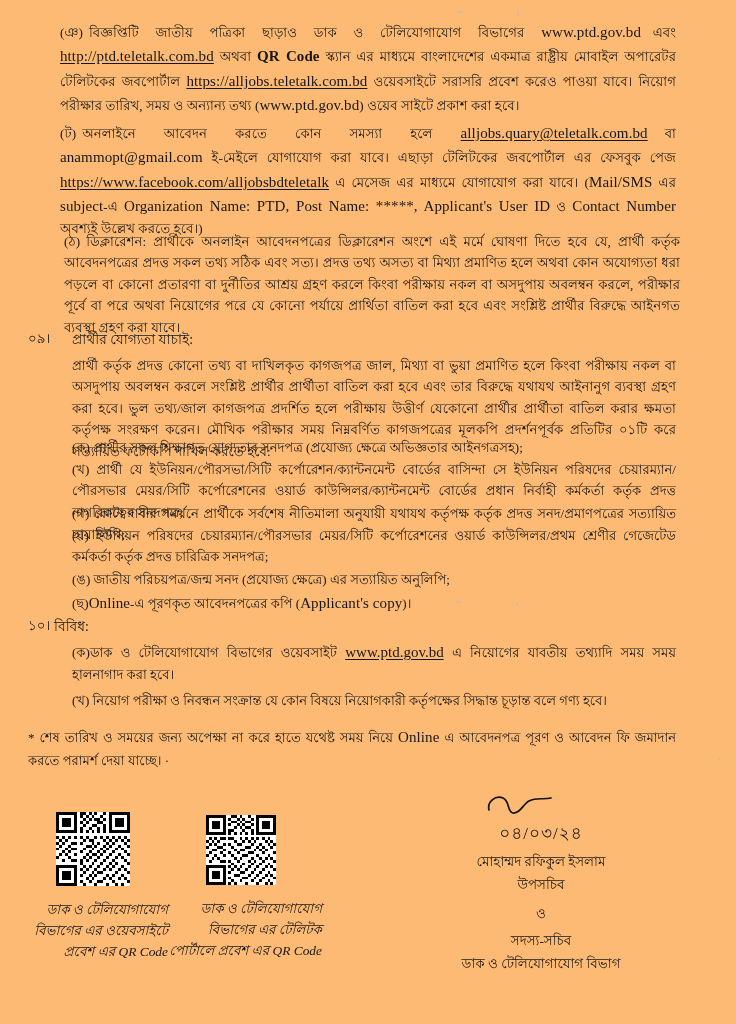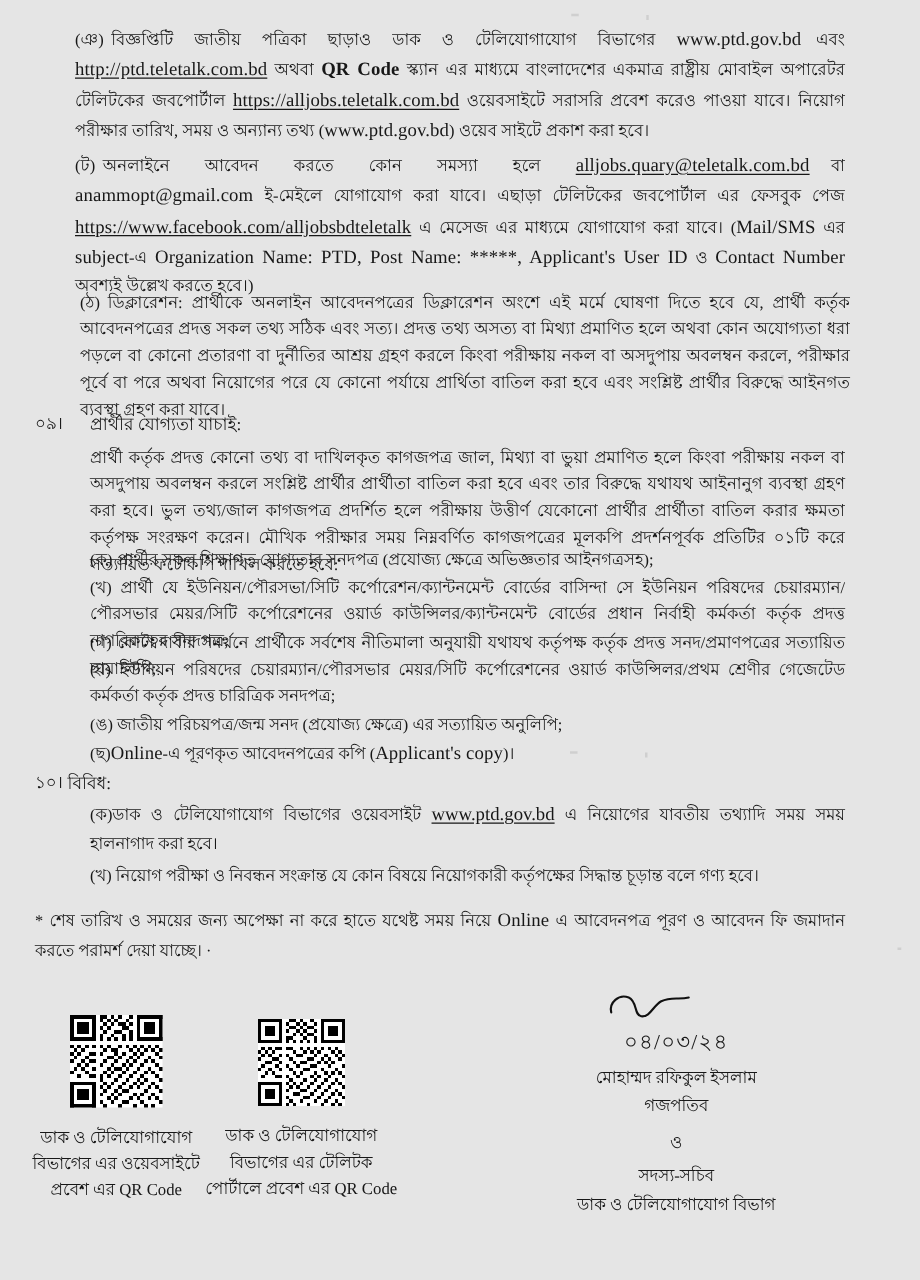--- a/index.html
+++ b/index.html
@@ -6,21 +6,21 @@
   html, body {
     margin: 0;
     padding: 0;
     background: #ffffff;
   }
   .page {
     position: relative;
     width: 736px;
     height: 1024px;
     margin: 0 auto;
-    background: #e5e5e5;
+    background: #fdba74;
     color: #1a1a1a;
     font-family: "Liberation Serif", "DejaVu Serif", serif;
     overflow: hidden;
   }
 
   
   .para {
     position: absolute;
     text-align: justify;
     line-height: 1.62;
@@ -83,21 +83,22 @@
   }
 
   
   .qr-block { position: absolute; text-align: center; }
   .qr-img { display: block; margin: 0 auto; image-rendering: pixelated; }
   .qr-cap {
     margin-top: 14px;
     font-size: 13.4px;
     line-height: 1.55;
     color: #171717;
-    text-align: center;
+    text-align: right;
+    font-style: italic;
   }
 
   
   .sig-block {
     position: absolute;
     text-align: center;
     font-size: 13.4px;
     line-height: 1.72;
     color: #171717;
   }
@@ -577,19 +578,19 @@
     </svg>
     <div class="qr-cap">ডাক ও টেলিযোগাযোগ বিভাগের এর টেলিটক পোর্টালে প্রবেশ এর QR Code</div>
   </div>
 
   <div class="sig-block" style="left:356px;top:792px;width:370px;">
     <svg class="sig-scribble" width="120" height="26" viewBox="0 0 120 26">
       <path d="M8 18 C6 10, 14 3, 22 6 C29 9, 26 20, 32 21 C39 22, 42 12, 48 9 C56 5, 62 8, 70 6" fill="none" stroke="#111111" stroke-width="1.7" stroke-linecap="round"></path>
     </svg>
     <div class="sig-date">০৪/০৩/২৪</div>
     <div class="sig-name">মোহাম্মদ রফিকুল ইসলাম</div>
-    <div class="sig-line">গজপতিব</div>
+    <div class="sig-line">উপসচিব</div>
     <div class="sig-line" style="margin-top:6px;">ও</div>
     <div class="sig-line" style="margin-top:4px;text-align:center;">সদস্য-সচিব</div>
     <div class="sig-line">ডাক ও টেলিযোগাযোগ বিভাগ</div>
   </div>
 
 </div>
 
 </body></html>

